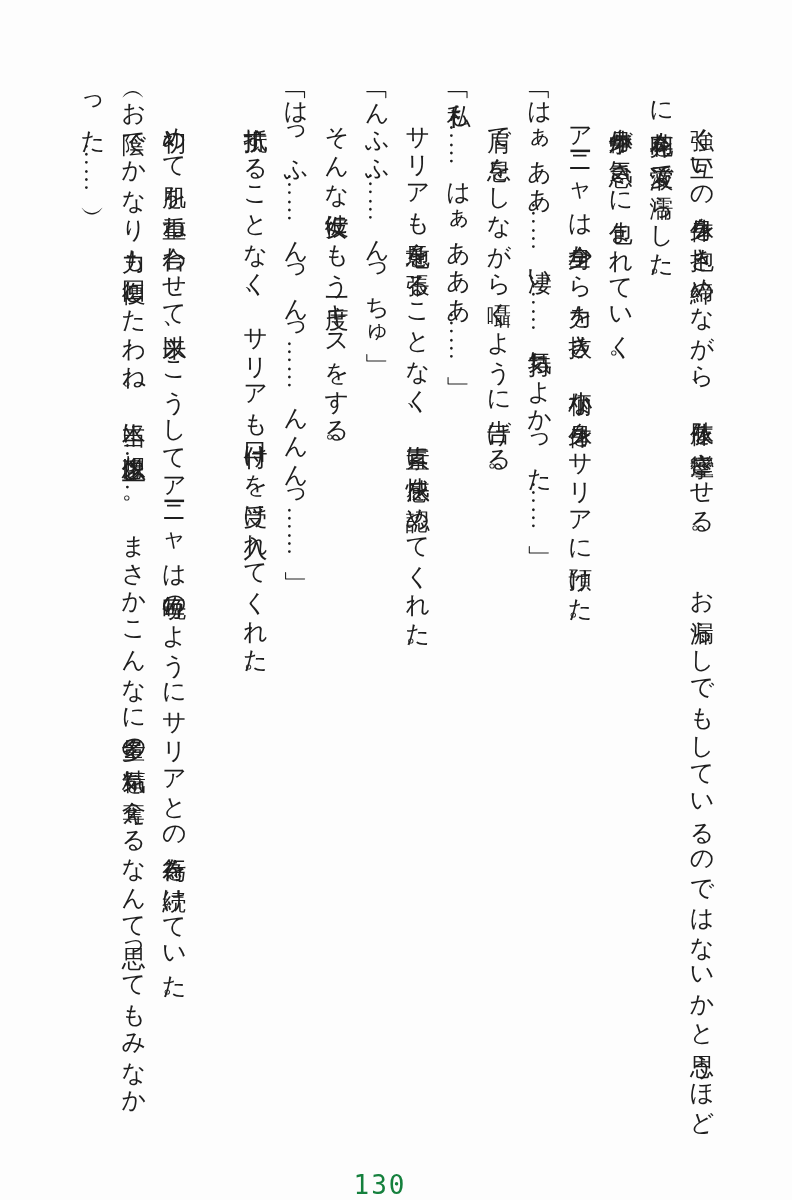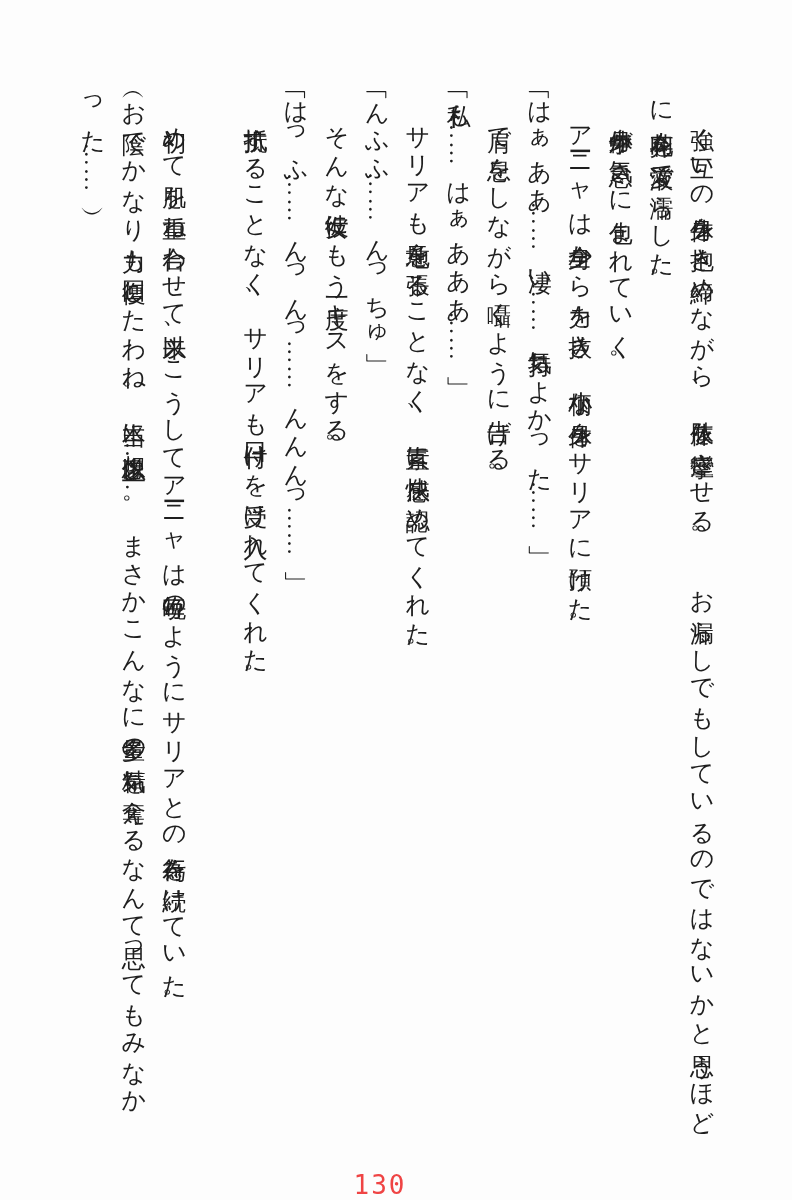--- a/index.html
+++ b/index.html
@@ -40,21 +40,21 @@
   }
   .page-number {
     position: absolute;
     top: 1170px;
     left: 330px;
     width: 100px;
     text-align: center;
     font-family: "DejaVu Sans Mono", "Liberation Mono", monospace;
     font-size: 26px;
     letter-spacing: 2px;
-    color: #ef4444;
+    color: #15803d;
   }
 </style>
 </head>
 <body>
 
 <div class="page">
 
   <div class="text-block">
     <p>　強く互いの身体を抱き締めながら、肢体を痙攣させる。　お漏らしでもしているのではないかと思うほどに肉花弁を愛液で濡らした。</p>
     <p>　身体中が気怠さに包まれていく。</p>

